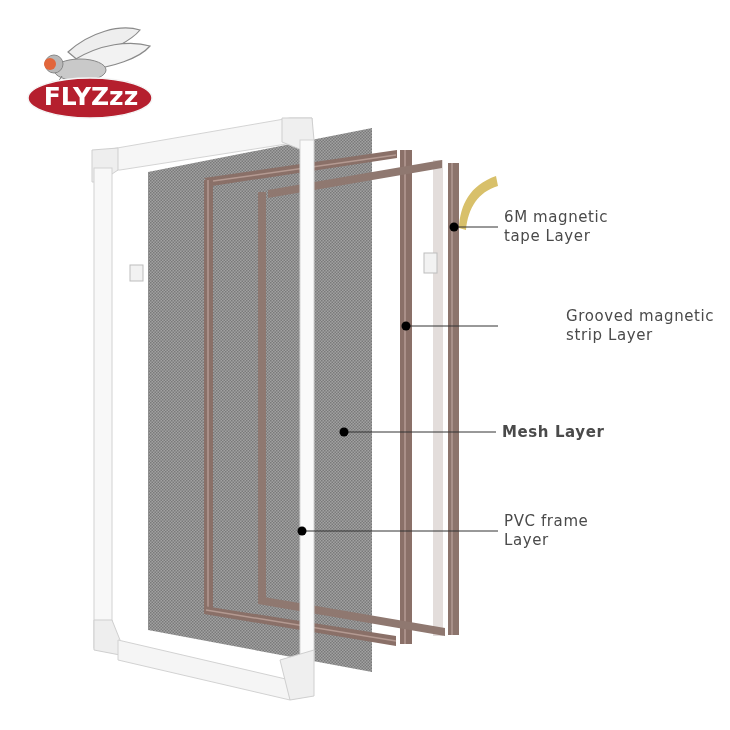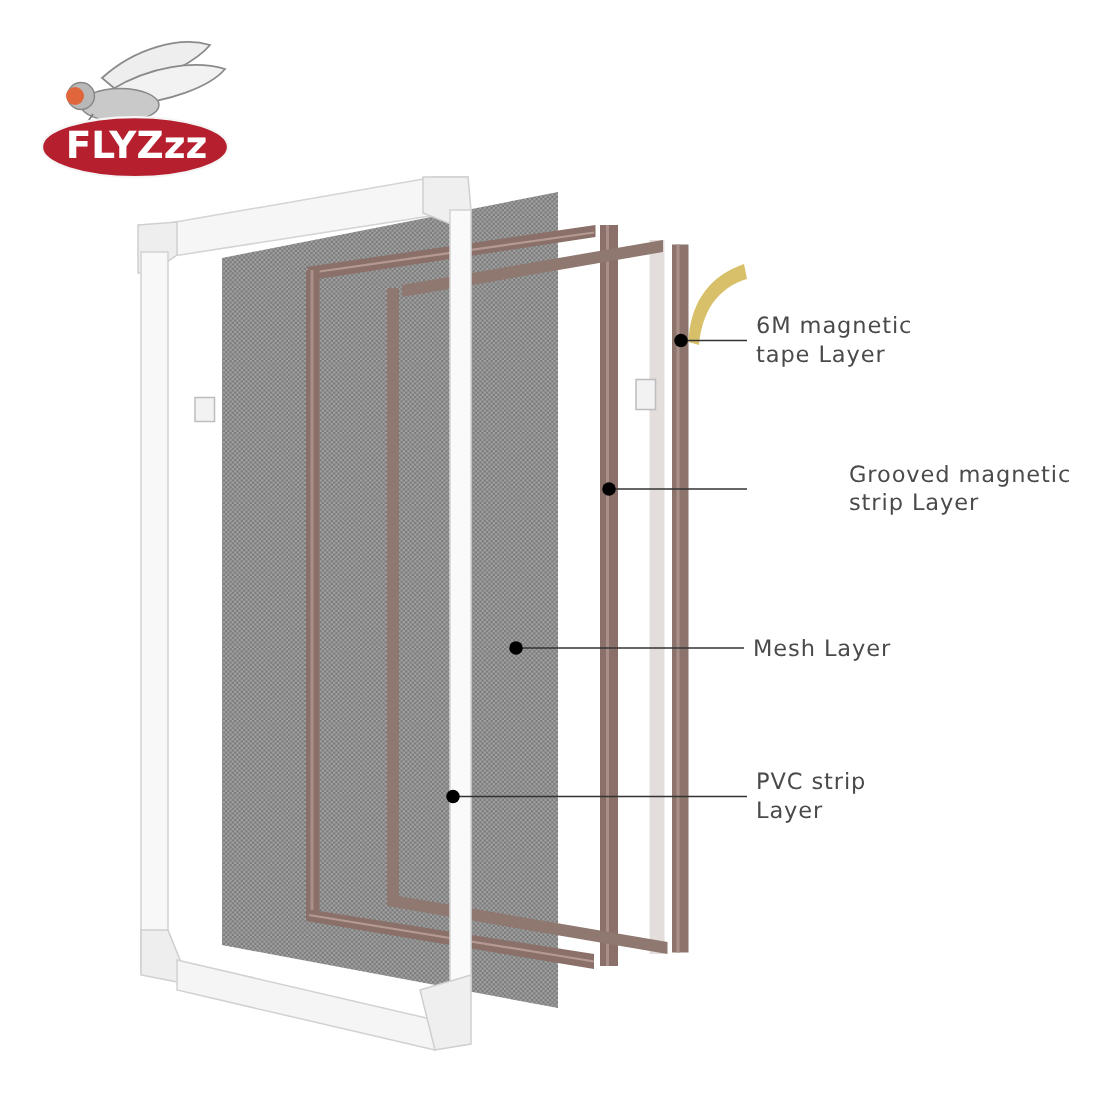--- a/index.html
+++ b/index.html
@@ -106,16 +106,16 @@
       <ellipse cx="90" cy="98" rx="62" ry="20" fill="#b51f2e" stroke="#f5f5f5" stroke-width="1.5"></ellipse>
     </g>
   </svg>
 
   <div class="logo-text" style="position:absolute; left:36px; top:82px; width:110px; text-align:center; color:#ffffff; font-size:25px; letter-spacing:0px;">FLYZzz</div>
 
   <div class="callout-label" style="left:504px; top:208px;">6M magnetic
 tape Layer</div>
   <div class="callout-label" style="left:532px; top:307px;margin-left:34px;">Grooved magnetic
 strip Layer</div>
-  <div class="callout-label" style="left:502px; top:423px;">Mesh Layer</div>
-  <div class="callout-label" style="left:504px; top:512px;">PVC strip
+  <div class="callout-label" style="left:502px; top:423px;font-weight:bold;">Mesh Layer</div>
+  <div class="callout-label" style="left:504px; top:512px;">PVC frame
 Layer</div>
 </div>
 
 </body></html>

